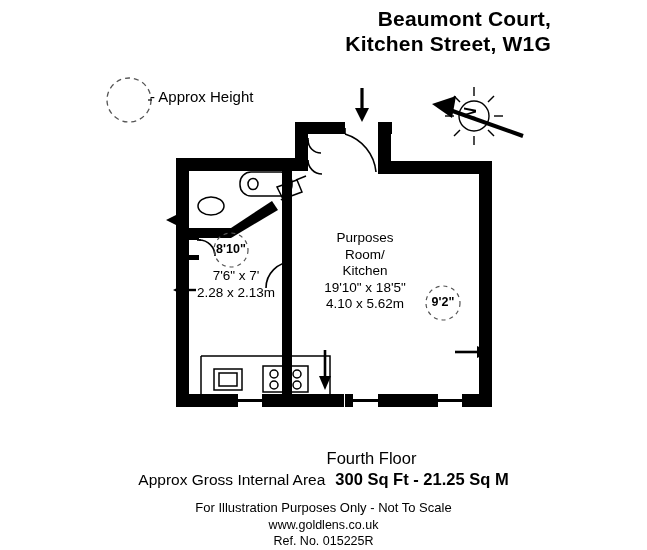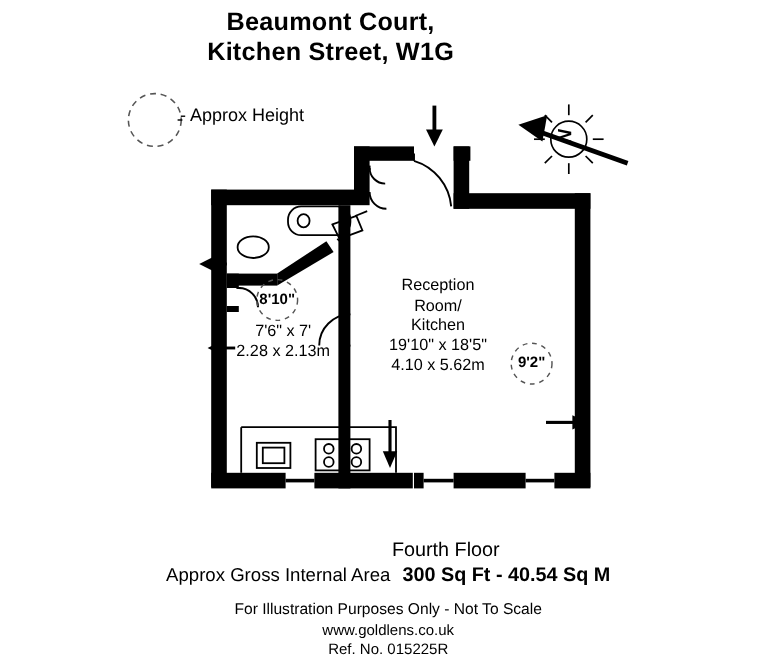--- a/index.html
+++ b/index.html
@@ -17,21 +17,21 @@
   }
   #plan {
     position: absolute;
     inset: 0;
   }
   .title {
     position: absolute;
     top: 6px;
     left: 0;
     width: 551px;
-    text-align: center;
+    text-align: right;
     font-size: 21px;
     font-weight: bold;
     line-height: 25px;
     letter-spacing: 0.2px;
   }
   .legend-label {
     position: absolute;
     left: 150px;
     top: 88px;
     font-size: 15px;
@@ -240,26 +240,26 @@
 
 <div class="ch-label" style="left:207px; top:242px; width:48px;">8'10"</div>
 <div class="ch-label" style="left:419px; top:295px; width:48px;">9'2"</div>
 
 <div class="room-label" style="left:184px; top:268px; width:104px;">
   <div>7'6" x 7'</div>
   <div>2.28 x 2.13m</div>
 </div>
 
 <div class="room-label" style="left:305px; top:230px; width:120px;">
-  <div class="room-name">Reception</div>
+  <div class="room-name">Purposes</div>
   <div class="room-name">Room/</div>
   <div class="room-name">Kitchen</div>
   <div>19'10" x 18'5"</div>
   <div>4.10 x 5.62m</div>
 </div>
 
 <div class="footer floor">Fourth Floor</div>
 <div class="footer area-line">
-  <span>Approx Gross Internal Area</span><span class="big">300 Sq Ft  - 40.54 Sq M</span>
+  <span>Approx Gross Internal Area</span><span class="big">300 Sq Ft  - 21.25 Sq M</span>
 </div>
 <div class="footer illus">For Illustration Purposes Only - Not To Scale</div>
 <div class="footer web">www.goldlens.co.uk</div>
 <div class="footer ref">Ref. No. 015225R</div>
 
 </body></html>

